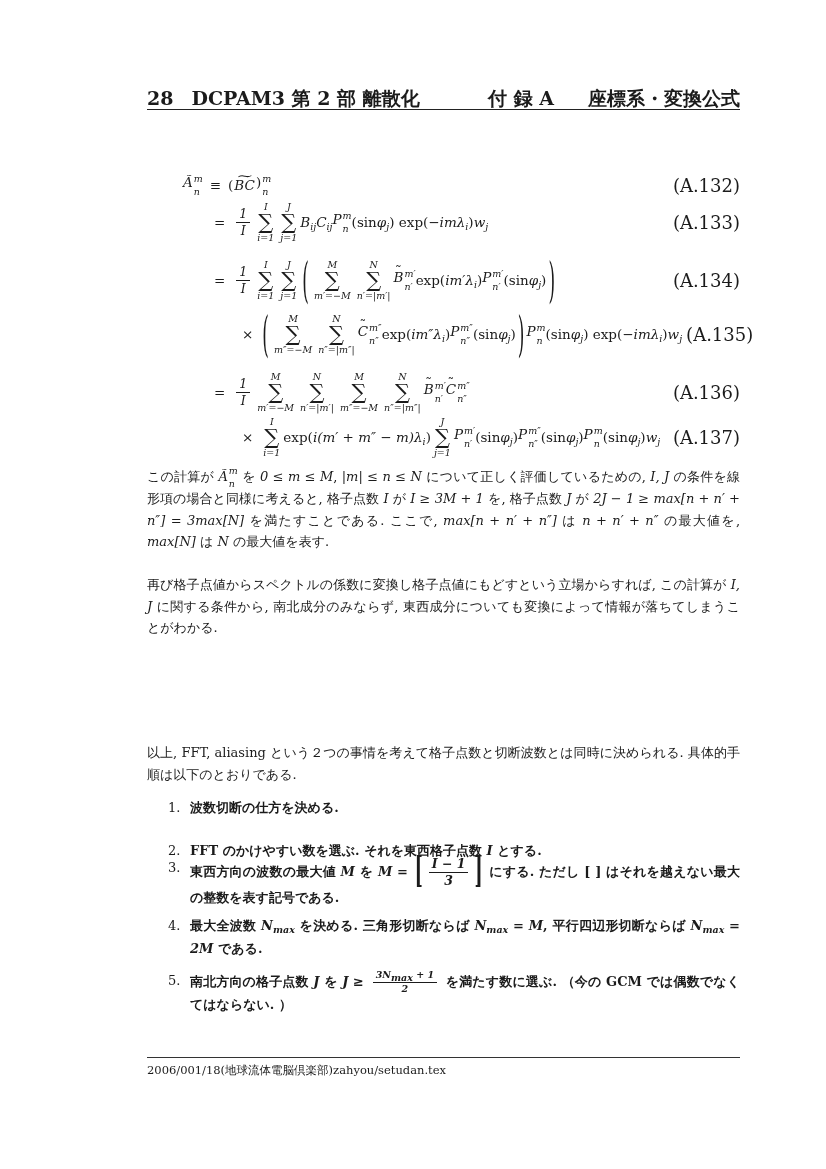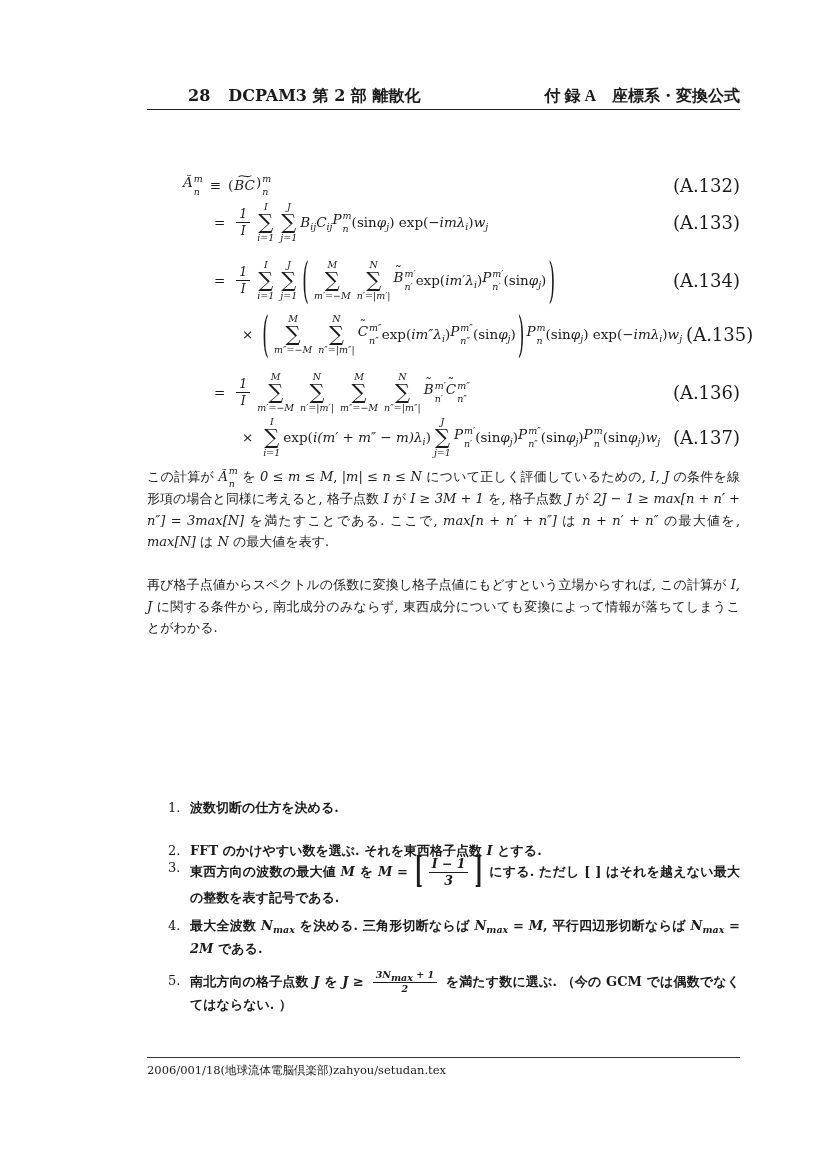--- a/index.html
+++ b/index.html
@@ -2,23 +2,23 @@
 <html><head>
 <meta charset="utf-8">
 <style>
   html,body{margin:0;padding:0;background:#ffffff;}
   .page{position:relative;width:826px;height:1169px;background:#ffffff;overflow:hidden;
         font-family:"DejaVu Serif","Liberation Serif",serif;color:#1b1b1b;}
   .content{position:absolute;left:147px;top:0;width:593px;height:1169px;}
 
   
   .hdr{position:absolute;top:86px;left:0;right:0;display:flex;justify-content:space-between;
-       align-items:baseline;font-size:16px;font-weight:bold;margin-left:41px;}
+       align-items:baseline;font-size:19px;font-weight:bold;}
   .hdr-left{display:flex;gap:18px;align-items:baseline;}
-  .hdr-right{display:flex;gap:16px;align-items:flex-end;font-family:Liberation Serif, serif;}
+  .hdr-right{display:flex;gap:34px;align-items:flex-end;}
   .hrule{position:absolute;top:109px;left:0;right:0;height:1px;background:#222;}
 
   
   .eqrow{position:absolute;left:0;right:0;display:flex;align-items:center;}
   .eqbody{display:flex;align-items:center;white-space:nowrap;font-size:13.5px;}
   .eqno{margin-left:auto;padding-left:4px;font-size:18px;font-style:normal;}
   .r1{top:168px;height:34px;} .r1 .eqbody{padding-left:36px;}
   .r2{top:198px;height:48px;} .r2 .eqbody{padding-left:60px;}
   .r3{top:252px;height:56px;} .r3 .eqbody{padding-left:60px;}
   .r4{top:306px;height:56px;} .r4 .eqbody{padding-left:88px;}
@@ -394,20 +394,21 @@
     </div>
 
     <div class="para p1"><span class="jp">この計算が </span><span class="sc">
           <span class="mi">Ã</span>
           <span class="scol">
             <span class="ssup">m</span>
             <span class="ssub">n</span>
           </span>
         </span><span class="jp"> を </span><span class="mi">0 ≤ m ≤ M</span><span class="jp">, </span><span class="mi">|m| ≤ n ≤ N</span><span class="jp"> について正しく評価しているための, </span><span class="mi">I, J</span><span class="jp"> の条件を線形項の場合と同様に考えると, 格子点数 </span><span class="mi">I</span><span class="jp"> が </span><span class="mi">I ≥ 3M + 1</span><span class="jp"> を, 格子点数 </span><span class="mi">J</span><span class="jp"> が </span><span class="mi">2J − 1 ≥ max[n + n′ + n″] = 3max[N]</span><span class="jp"> を満たすことである. ここで, </span><span class="mi">max[n + n′ + n″]</span><span class="jp"> は </span><span class="mi">n + n′ + n″</span><span class="jp"> の最大値を, </span><span class="mi">max[N]</span><span class="jp"> は </span><span class="mi">N</span><span class="jp"> の最大値を表す.</span></div>
     <div class="para p2"><span class="jp">再び格子点値からスペクトルの係数に変換し格子点値にもどすという立場からすれば, この計算が </span><span class="mi">I, J</span><span class="jp"> に関する条件から, 南北成分のみならず, 東西成分についても変換によって情報が落ちてしまうことがわかる.</span></div>
+    <div class="para p4"><span class="jp">以上, FFT, aliasing という２つの事情を考えて格子点数と切断波数とは同時に決められる. 具体的手順は以下のとおりである.</span></div>
 
     <div class="li l1">
       <span class="lino">1.</span>
       <span class="litext"><span class="jp">波数切断の仕方を決める.</span></span>
     </div>
     <div class="li l2">
       <span class="lino">2.</span>
       <span class="litext"><span class="jp">FFT のかけやすい数を選ぶ. それを東西格子点数 </span><span class="mi">I</span><span class="jp"> とする.</span></span>
     </div>
     <div class="li l3">

